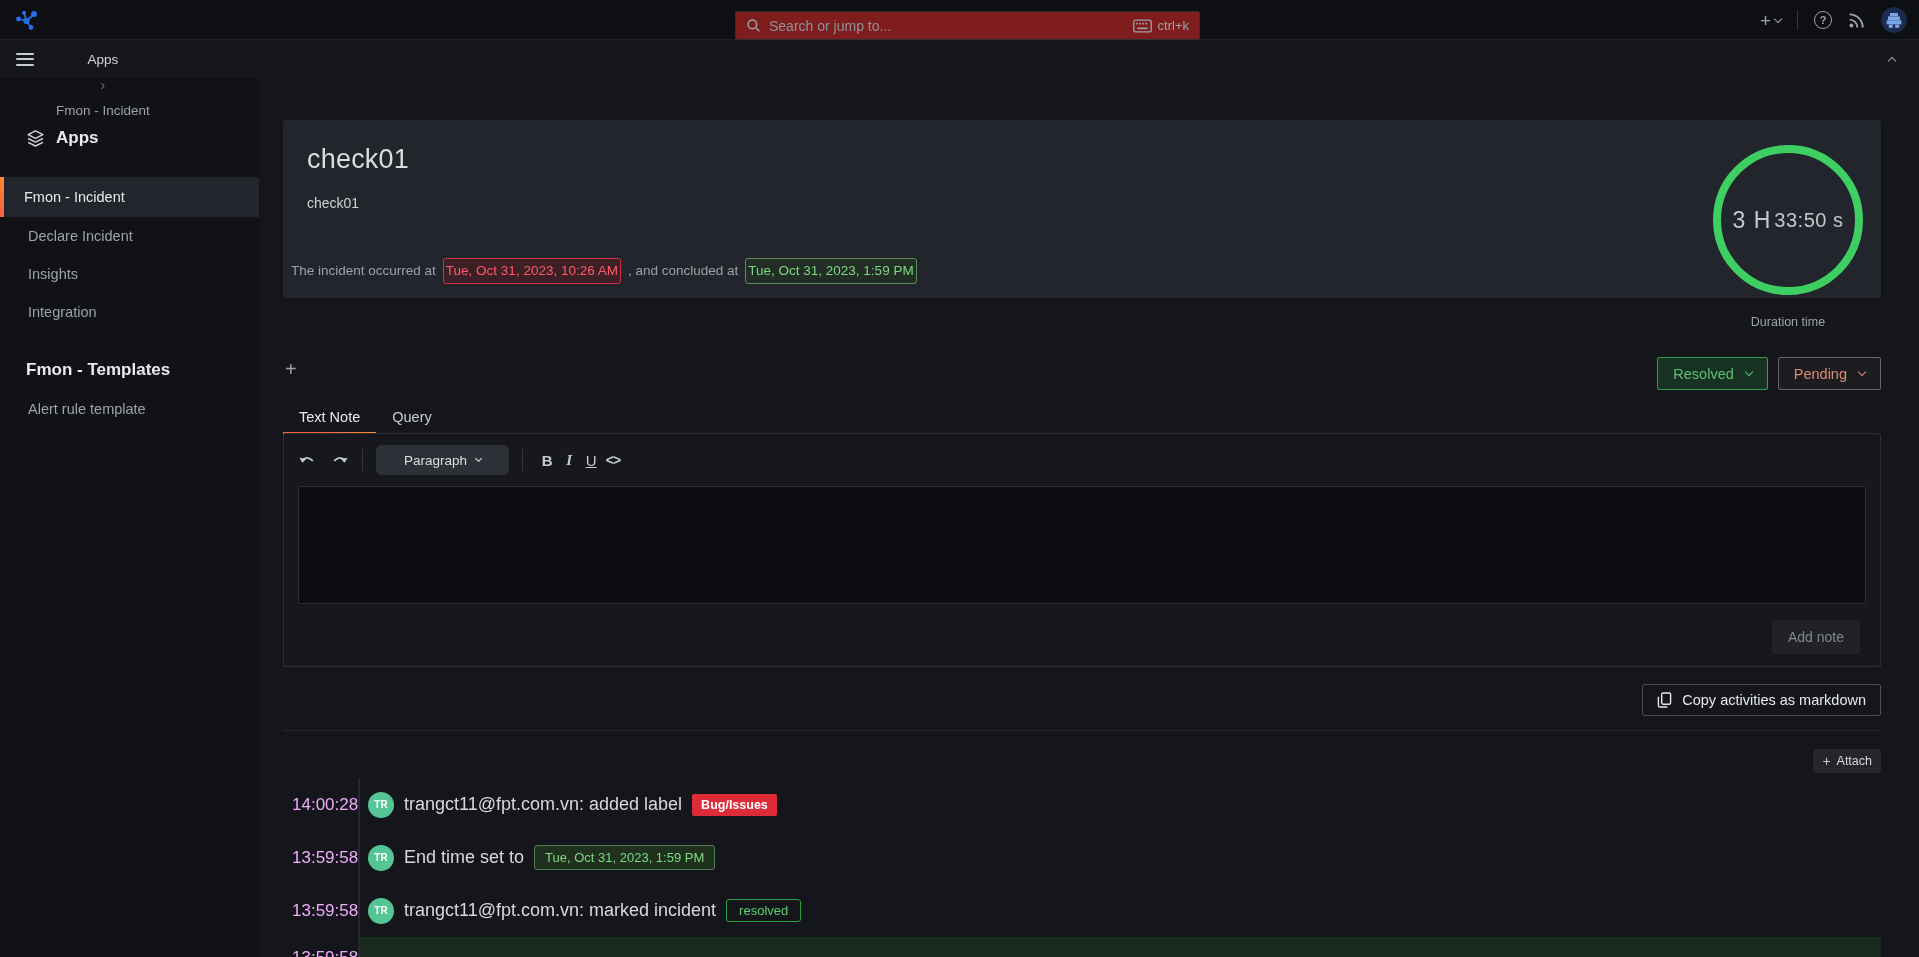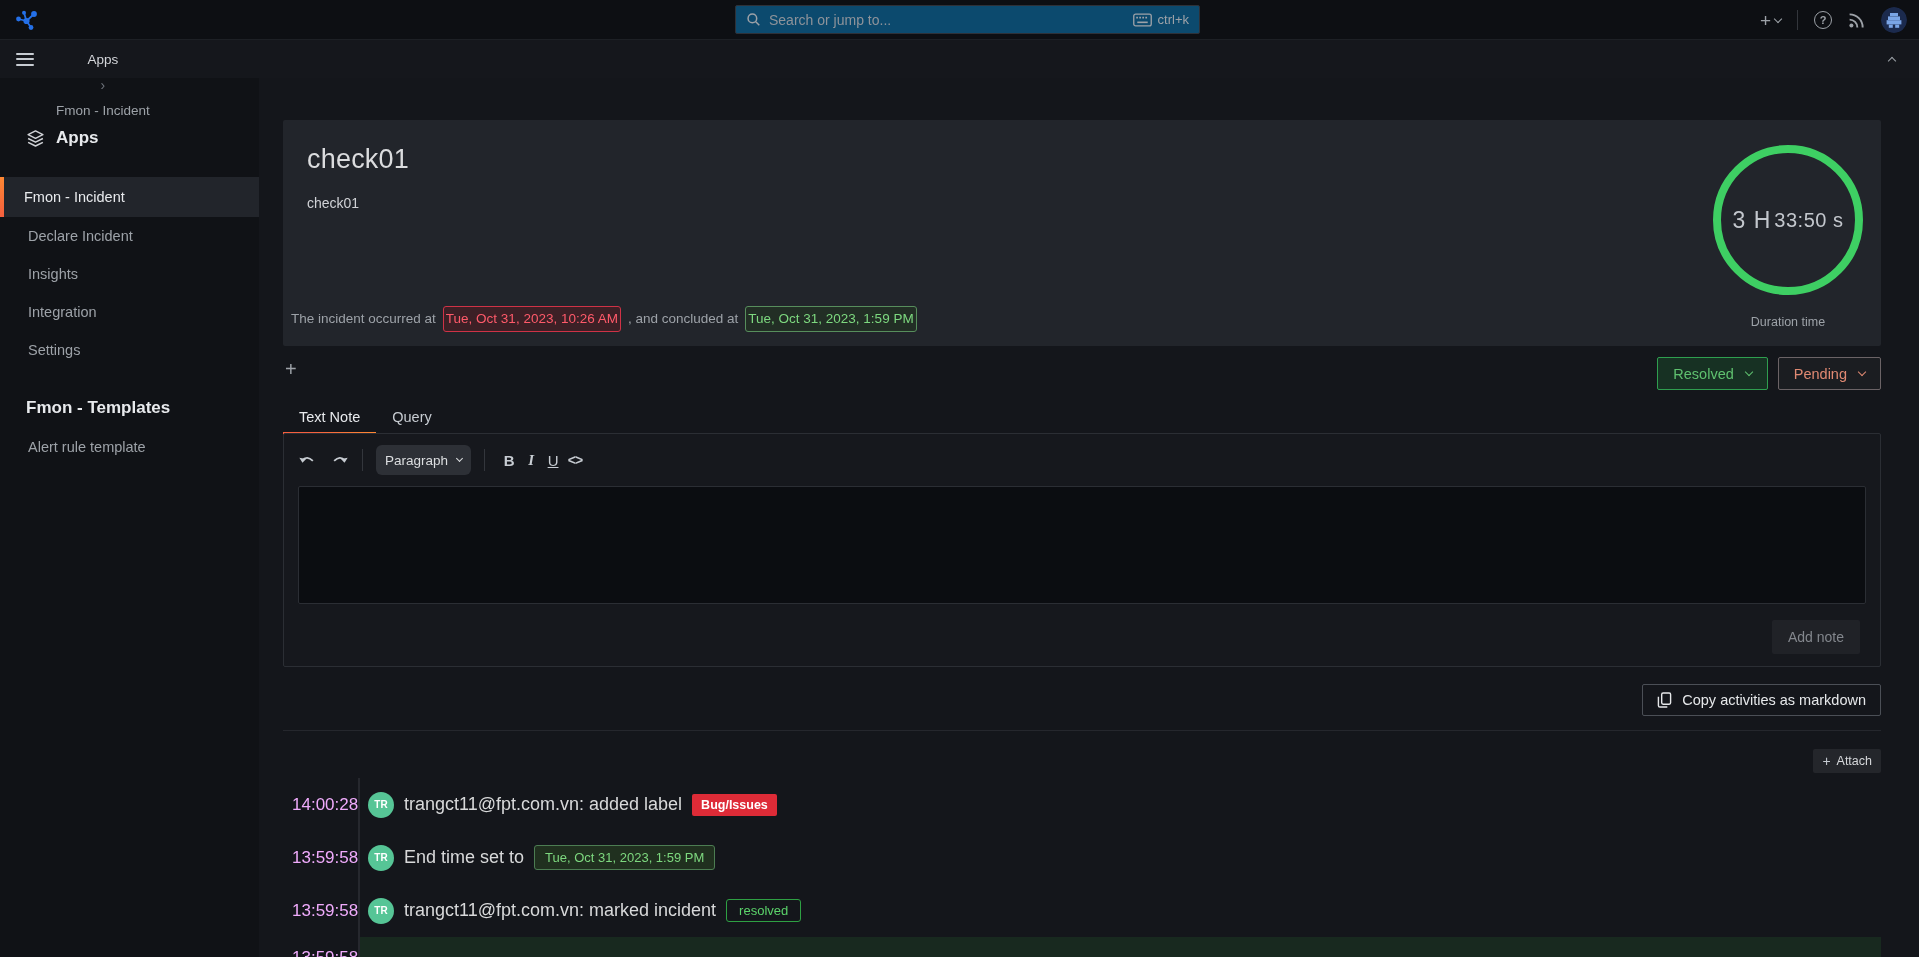--- a/index.html
+++ b/index.html
@@ -10,21 +10,21 @@
     position:relative;
   }
   :root{
     --accent-orange:#FF8833; --accent-orange-dark:#F55F3E;
     --success-green:#3ECF63; --error-red:#DE2B37;
   }
   
   .topnav{position:absolute;left:0;top:0;width:1919px;height:40px;background:#0d0f13;
     border-bottom:1px solid #1d2025;display:flex;align-items:center;z-index:5;}
   .logo{margin-left:12px;width:28px;height:28px;display:flex;align-items:center;justify-content:center;}
-  .searchbox{position:absolute;left:735px;top:5px;width:465px;height:29px;background:#0c4a6e;
+  .searchbox{position:absolute;left:735px;top:11px;width:465px;height:29px;background:#7f1d1d;
     border:1px solid #2e3138;border-radius:2px;display:flex;align-items:center;padding:0 10px;gap:8px;}
   .searchbox input{flex:1;background:transparent;border:none;outline:none;color:#c7ccd2;font-size:14px;
     font-family:inherit;}
   .searchbox input::placeholder{color:#8e939a;}
   .shortcut{display:flex;align-items:center;gap:6px;color:#9da2a8;font-size:13px;white-space:nowrap;}
   .nav-right{position:absolute;right:12px;top:0;height:40px;display:flex;align-items:center;gap:16px;}
   .nav-right .navbtn{display:flex;align-items:center;gap:4px;color:#9da2a8;cursor:pointer;}
   .nav-divider{width:1px;height:20px;background:#33363c;}
   .plus-glyph{font-size:19px;line-height:1;color:#9da2a8;}
   .help-circle{width:18px;height:18px;border:1.6px solid #9da2a8;border-radius:50%;display:flex;
@@ -49,21 +49,21 @@
     font-size:17px;font-weight:700;}
   .side-nav{margin-top:29px;}
   .side-item{height:38px;display:flex;align-items:center;padding-left:28px;font-size:14.5px;
     color:#9da2a8;cursor:pointer;position:relative;}
   .side-item.active{height:40px;background:#22252b;color:#e8eaed;font-weight:500;padding-left:24px;}
   .side-item.active::before{content:"";position:absolute;left:0;top:0;bottom:0;width:4px;
     background:linear-gradient(180deg,var(--accent-orange),var(--accent-orange-dark));}
   .side-section{margin:29px 0 10px 26px;color:#e8eaed;font-size:17px;font-weight:700;}
   
   .content{position:absolute;left:259px;top:78px;right:0;bottom:0;background:#14161b;}
-  .card{position:absolute;left:24px;top:42px;width:1598px;height:226px;background:#22252b;
+  .card{position:absolute;left:24px;top:42px;width:1598px;height:178px;background:#22252b;
     border-radius:2px;padding:24px;}
   .inc-title{font-size:27px;font-weight:400;color:#dbdcde;letter-spacing:.2px;}
   .inc-desc{margin-top:20px;font-size:14px;font-weight:500;color:#d0d2d6;}
   .occur-line{position:absolute;left:8px;bottom:14px;display:flex;align-items:center;gap:7px;
     font-size:13.5px;color:#9da2a8;}
   .chip{padding:4px 2px;border-radius:3px;font-size:13.5px;line-height:1.2;white-space:nowrap;}
   .chip.red{color:var(--chip-red-text);background:var(--chip-red-bg);border:1px solid var(--chip-red-border);}
   .chip.green{color:var(--chip-green-text);background:var(--chip-green-bg);border:1px solid var(--chip-green-border);}
   .duration{position:absolute;right:18px;top:25px;width:150px;text-align:center;}
   .ring{width:150px;height:150px;border-radius:50%;border:8px solid var(--success-green);
@@ -84,21 +84,21 @@
   .tab.active{color:#e8eaed;}
   .tab.active::after{content:"";position:absolute;left:0;right:0;bottom:0;height:3px;
     background:linear-gradient(90deg,var(--accent-orange-dark) 30%,var(--accent-orange) 99%);}
   
   .note-panel{position:absolute;left:24px;top:355px;width:1598px;height:234px;background:#16181d;
     border:1px solid #2b2e34;border-radius:2px;}
   .toolbar{display:flex;align-items:center;padding:11px 14px 7px;color:#c7ccd2;}
   .tool-ico{cursor:pointer;display:flex;align-items:center;}
   .toolbar .gap{width:15px;}
   .tool-sep{width:1px;height:22px;background:#33363c;margin:0 13px;}
-  .para-select{background:#2d3036;border-radius:6px;height:30px;padding:0 9px;display:flex;
+  .para-select{background:#2d3036;border-radius:6px;height:30px;padding:0 28px;display:flex;
     align-items:center;gap:9px;font-size:13.5px;color:#dcdee0;cursor:pointer;}
   .fmt{font-size:15px;color:#c7ccd2;cursor:pointer;width:22px;text-align:center;}
   .fmt.b{font-weight:700;}
   .fmt.i{font-style:italic;font-family:"Liberation Serif",serif;font-weight:700;}
   .fmt.u{text-decoration:underline;}
   .fmt.code{letter-spacing:-1px;font-weight:600;font-size:14px;}
   .note-editor{margin:4px 14px 0;height:118px;background:#0b0d11;border:1px solid #2b2e34;
     border-radius:2px;cursor:text;}
   .add-note{position:absolute;right:20px;bottom:12px;background:#202227;color:#83878d;
     font-size:14px;padding:9px 16px;border-radius:2px;border:none;cursor:pointer;font-family:inherit;}
@@ -243,23 +243,20 @@
     </div>
     <div class="side-item">
       <span>Declare Incident</span>
     </div>
     <div class="side-item">
       <span>Insights</span>
     </div>
     <div class="side-item">
       <span>Integration</span>
     </div>
-    <div class="side-item">
-      <span>Settings</span>
-    </div>
   </div>
   <div class="side-section">Fmon - Templates</div>
   <div class="side-nav" style="margin-top:0;">
     <div class="side-item">
       <span>Alert rule template</span>
     </div>
   </div>
 </div>
 
 <div class="content">

